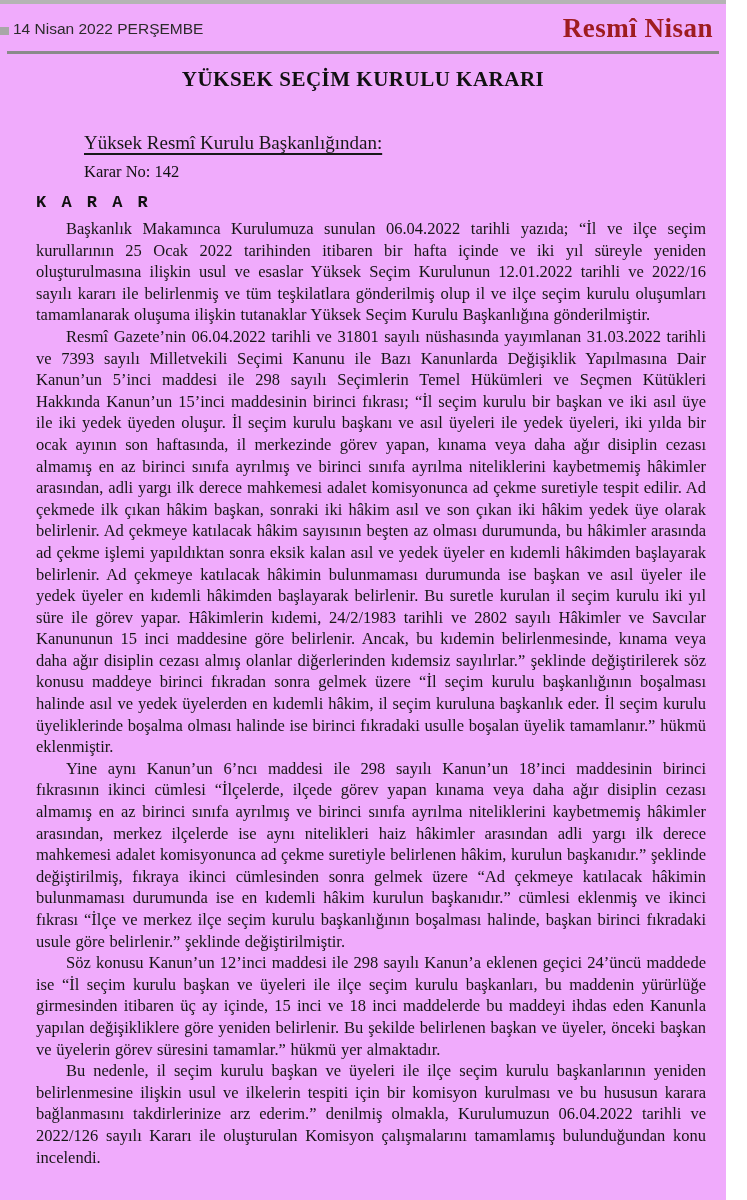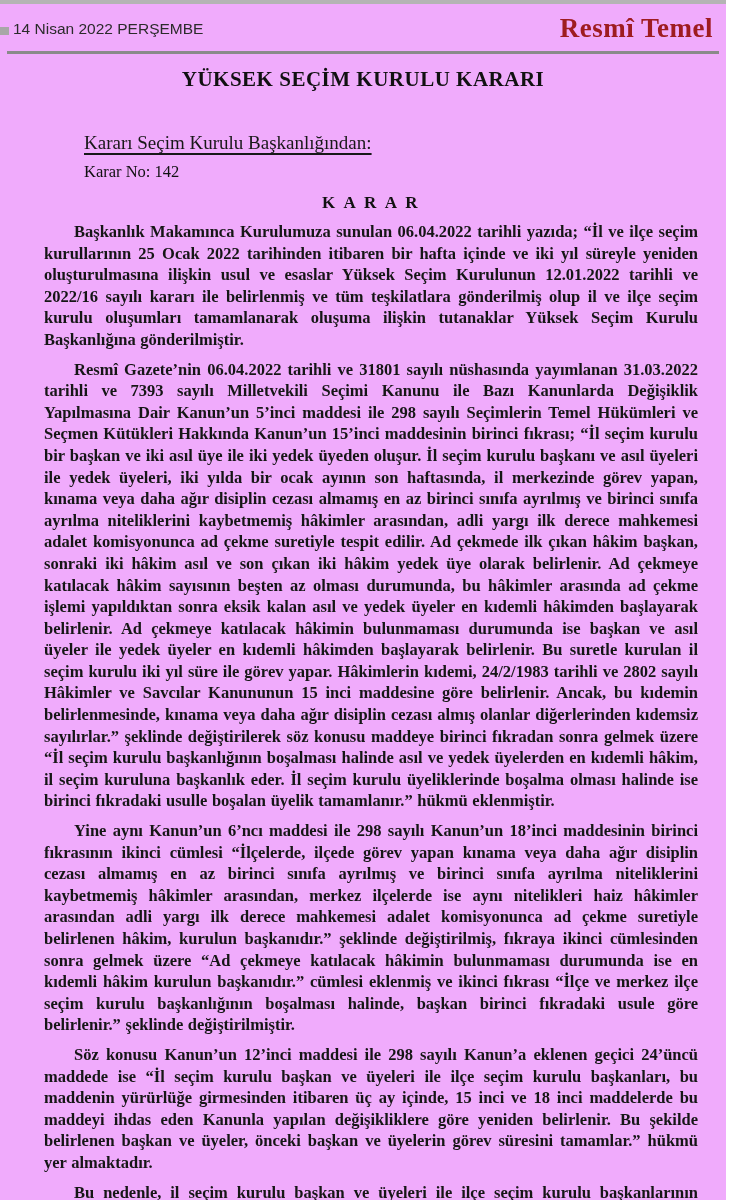--- a/index.html
+++ b/index.html
@@ -77,54 +77,54 @@
     text-underline-offset: 4px;
   }
   .karar-no {
     margin: 8px 0 0 48px;
     font-size: 16.5px;
     font-weight: normal;
     color: #111111;
   }
   .karar-heading {
     margin: 11px 0 6px 0;
-    text-align: center;
+    text-align: left;
     font-size: 17px;
     font-weight: bold;
     letter-spacing: 2.5px;
     color: #111111;
+    font-family: Liberation Mono, monospace;
   }
   p.body-par {
-    margin: 8px;
+    margin: 0;
     text-indent: 30px;
     text-align: justify;
     font-size: 16.5px;
     line-height: 21.6px;
     color: #161616;
     word-spacing: 0.5px;
-    font-weight: bold;
   }
 </style>
 </head>
 <body>
 
 <div class="page">
   <div class="scan-top"></div>
   <div class="scan-left"></div>
 
   <div class="header">
     <div class="header-date">14 Nisan 2022 PERŞEMBE</div>
-    <div class="masthead" style="color: rgb(158, 28, 32);">Resmî Temel</div>
+    <div class="masthead" style="color: rgb(158, 28, 32);">Resmî Nisan</div>
   </div>
   <div class="header-rule" style="border-bottom-color: rgb(138, 138, 138);"></div>
 
   <div class="doc-title">YÜKSEK SEÇİM KURULU KARARI</div>
 
   <div class="content">
-    <div class="from-heading">Kararı Seçim Kurulu Başkanlığından:</div>
+    <div class="from-heading">Yüksek Resmî Kurulu Başkanlığından:</div>
     <div class="karar-no">Karar No: 142</div>
     <div class="karar-heading">K A R A R</div>
 
     <p class="body-par">Başkanlık Makamınca Kurulumuza sunulan 06.04.2022 tarihli yazıda; “İl ve ilçe seçim kurullarının 25 Ocak 2022 tarihinden itibaren bir hafta içinde ve iki yıl süreyle yeniden oluşturulmasına ilişkin usul ve esaslar Yüksek Seçim Kurulunun 12.01.2022 tarihli ve 2022/16 sayılı kararı ile belirlenmiş ve tüm teşkilatlara gönderilmiş olup il ve ilçe seçim kurulu oluşumları tamamlanarak oluşuma ilişkin tutanaklar Yüksek Seçim Kurulu Başkanlığına gönderilmiştir.</p>
     <p class="body-par">Resmî Gazete’nin 06.04.2022 tarihli ve 31801 sayılı nüshasında yayımlanan 31.03.2022 tarihli ve 7393 sayılı Milletvekili Seçimi Kanunu ile Bazı Kanunlarda Değişiklik Yapılmasına Dair Kanun’un 5’inci maddesi ile 298 sayılı Seçimlerin Temel Hükümleri ve Seçmen Kütükleri Hakkında Kanun’un 15’inci maddesinin birinci fıkrası; “İl seçim kurulu bir başkan ve iki asıl üye ile iki yedek üyeden oluşur. İl seçim kurulu başkanı ve asıl üyeleri ile yedek üyeleri, iki yılda bir ocak ayının son haftasında, il merkezinde görev yapan, kınama veya daha ağır disiplin cezası almamış en az birinci sınıfa ayrılmış ve birinci sınıfa ayrılma niteliklerini kaybetmemiş hâkimler arasından, adli yargı ilk derece mahkemesi adalet komisyonunca ad çekme suretiyle tespit edilir. Ad çekmede ilk çıkan hâkim başkan, sonraki iki hâkim asıl ve son çıkan iki hâkim yedek üye olarak belirlenir. Ad çekmeye katılacak hâkim sayısının beşten az olması durumunda, bu hâkimler arasında ad çekme işlemi yapıldıktan sonra eksik kalan asıl ve yedek üyeler en kıdemli hâkimden başlayarak belirlenir. Ad çekmeye katılacak hâkimin bulunmaması durumunda ise başkan ve asıl üyeler ile yedek üyeler en kıdemli hâkimden başlayarak belirlenir. Bu suretle kurulan il seçim kurulu iki yıl süre ile görev yapar. Hâkimlerin kıdemi, 24/2/1983 tarihli ve 2802 sayılı Hâkimler ve Savcılar Kanununun 15 inci maddesine göre belirlenir. Ancak, bu kıdemin belirlenmesinde, kınama veya daha ağır disiplin cezası almış olanlar diğerlerinden kıdemsiz sayılırlar.” şeklinde değiştirilerek söz konusu maddeye birinci fıkradan sonra gelmek üzere “İl seçim kurulu başkanlığının boşalması halinde asıl ve yedek üyelerden en kıdemli hâkim, il seçim kuruluna başkanlık eder. İl seçim kurulu üyeliklerinde boşalma olması halinde ise birinci fıkradaki usulle boşalan üyelik tamamlanır.” hükmü eklenmiştir.</p>
     <p class="body-par">Yine aynı Kanun’un 6’ncı maddesi ile 298 sayılı Kanun’un 18’inci maddesinin birinci fıkrasının ikinci cümlesi “İlçelerde, ilçede görev yapan kınama veya daha ağır disiplin cezası almamış en az birinci sınıfa ayrılmış ve birinci sınıfa ayrılma niteliklerini kaybetmemiş hâkimler arasından, merkez ilçelerde ise aynı nitelikleri haiz hâkimler arasından adli yargı ilk derece mahkemesi adalet komisyonunca ad çekme suretiyle belirlenen hâkim, kurulun başkanıdır.” şeklinde değiştirilmiş, fıkraya ikinci cümlesinden sonra gelmek üzere “Ad çekmeye katılacak hâkimin bulunmaması durumunda ise en kıdemli hâkim kurulun başkanıdır.” cümlesi eklenmiş ve ikinci fıkrası “İlçe ve merkez ilçe seçim kurulu başkanlığının boşalması halinde, başkan birinci fıkradaki usule göre belirlenir.” şeklinde değiştirilmiştir.</p>
     <p class="body-par">Söz konusu Kanun’un 12’inci maddesi ile 298 sayılı Kanun’a eklenen geçici 24’üncü maddede ise “İl seçim kurulu başkan ve üyeleri ile ilçe seçim kurulu başkanları, bu maddenin yürürlüğe girmesinden itibaren üç ay içinde, 15 inci ve 18 inci maddelerde bu maddeyi ihdas eden Kanunla yapılan değişikliklere göre yeniden belirlenir. Bu şekilde belirlenen başkan ve üyeler, önceki başkan ve üyelerin görev süresini tamamlar.” hükmü yer almaktadır.</p>
     <p class="body-par">Bu nedenle, il seçim kurulu başkan ve üyeleri ile ilçe seçim kurulu başkanlarının yeniden belirlenmesine ilişkin usul ve ilkelerin tespiti için bir komisyon kurulması ve bu hususun karara bağlanmasını takdirlerinize arz ederim.” denilmiş olmakla, Kurulumuzun 06.04.2022 tarihli ve 2022/126 sayılı Kararı ile oluşturulan Komisyon çalışmalarını tamamlamış bulunduğundan konu incelendi.</p>
   </div>
 </div>

